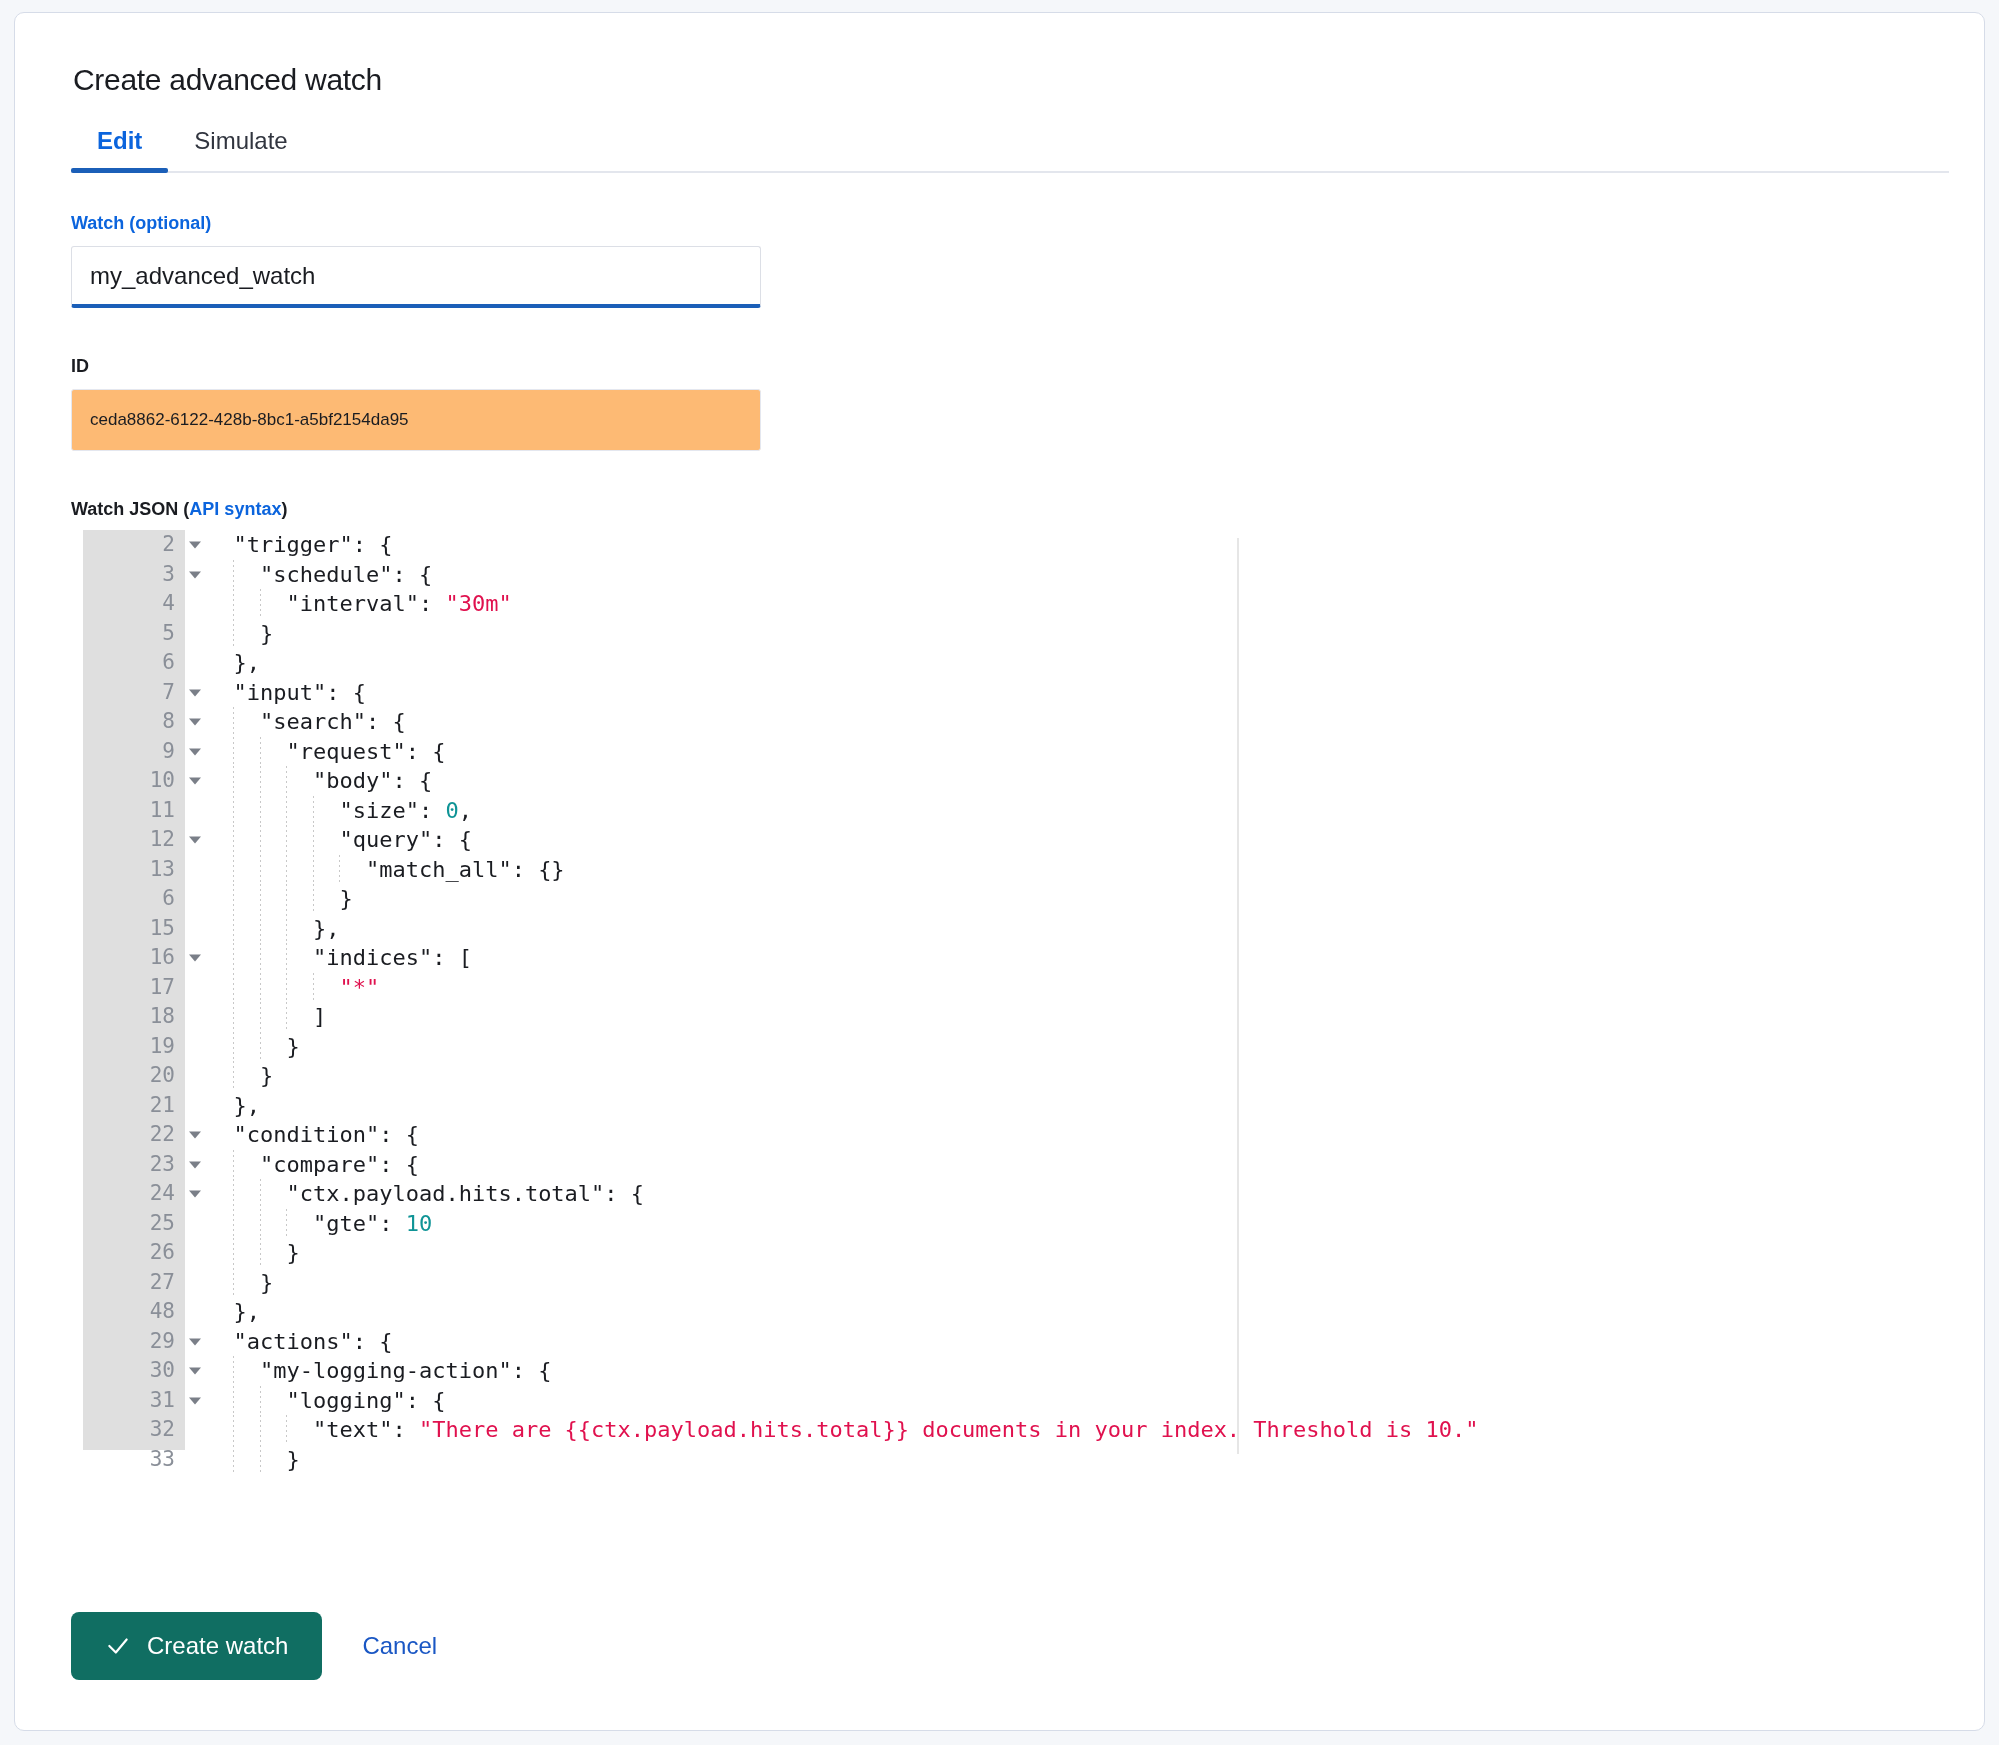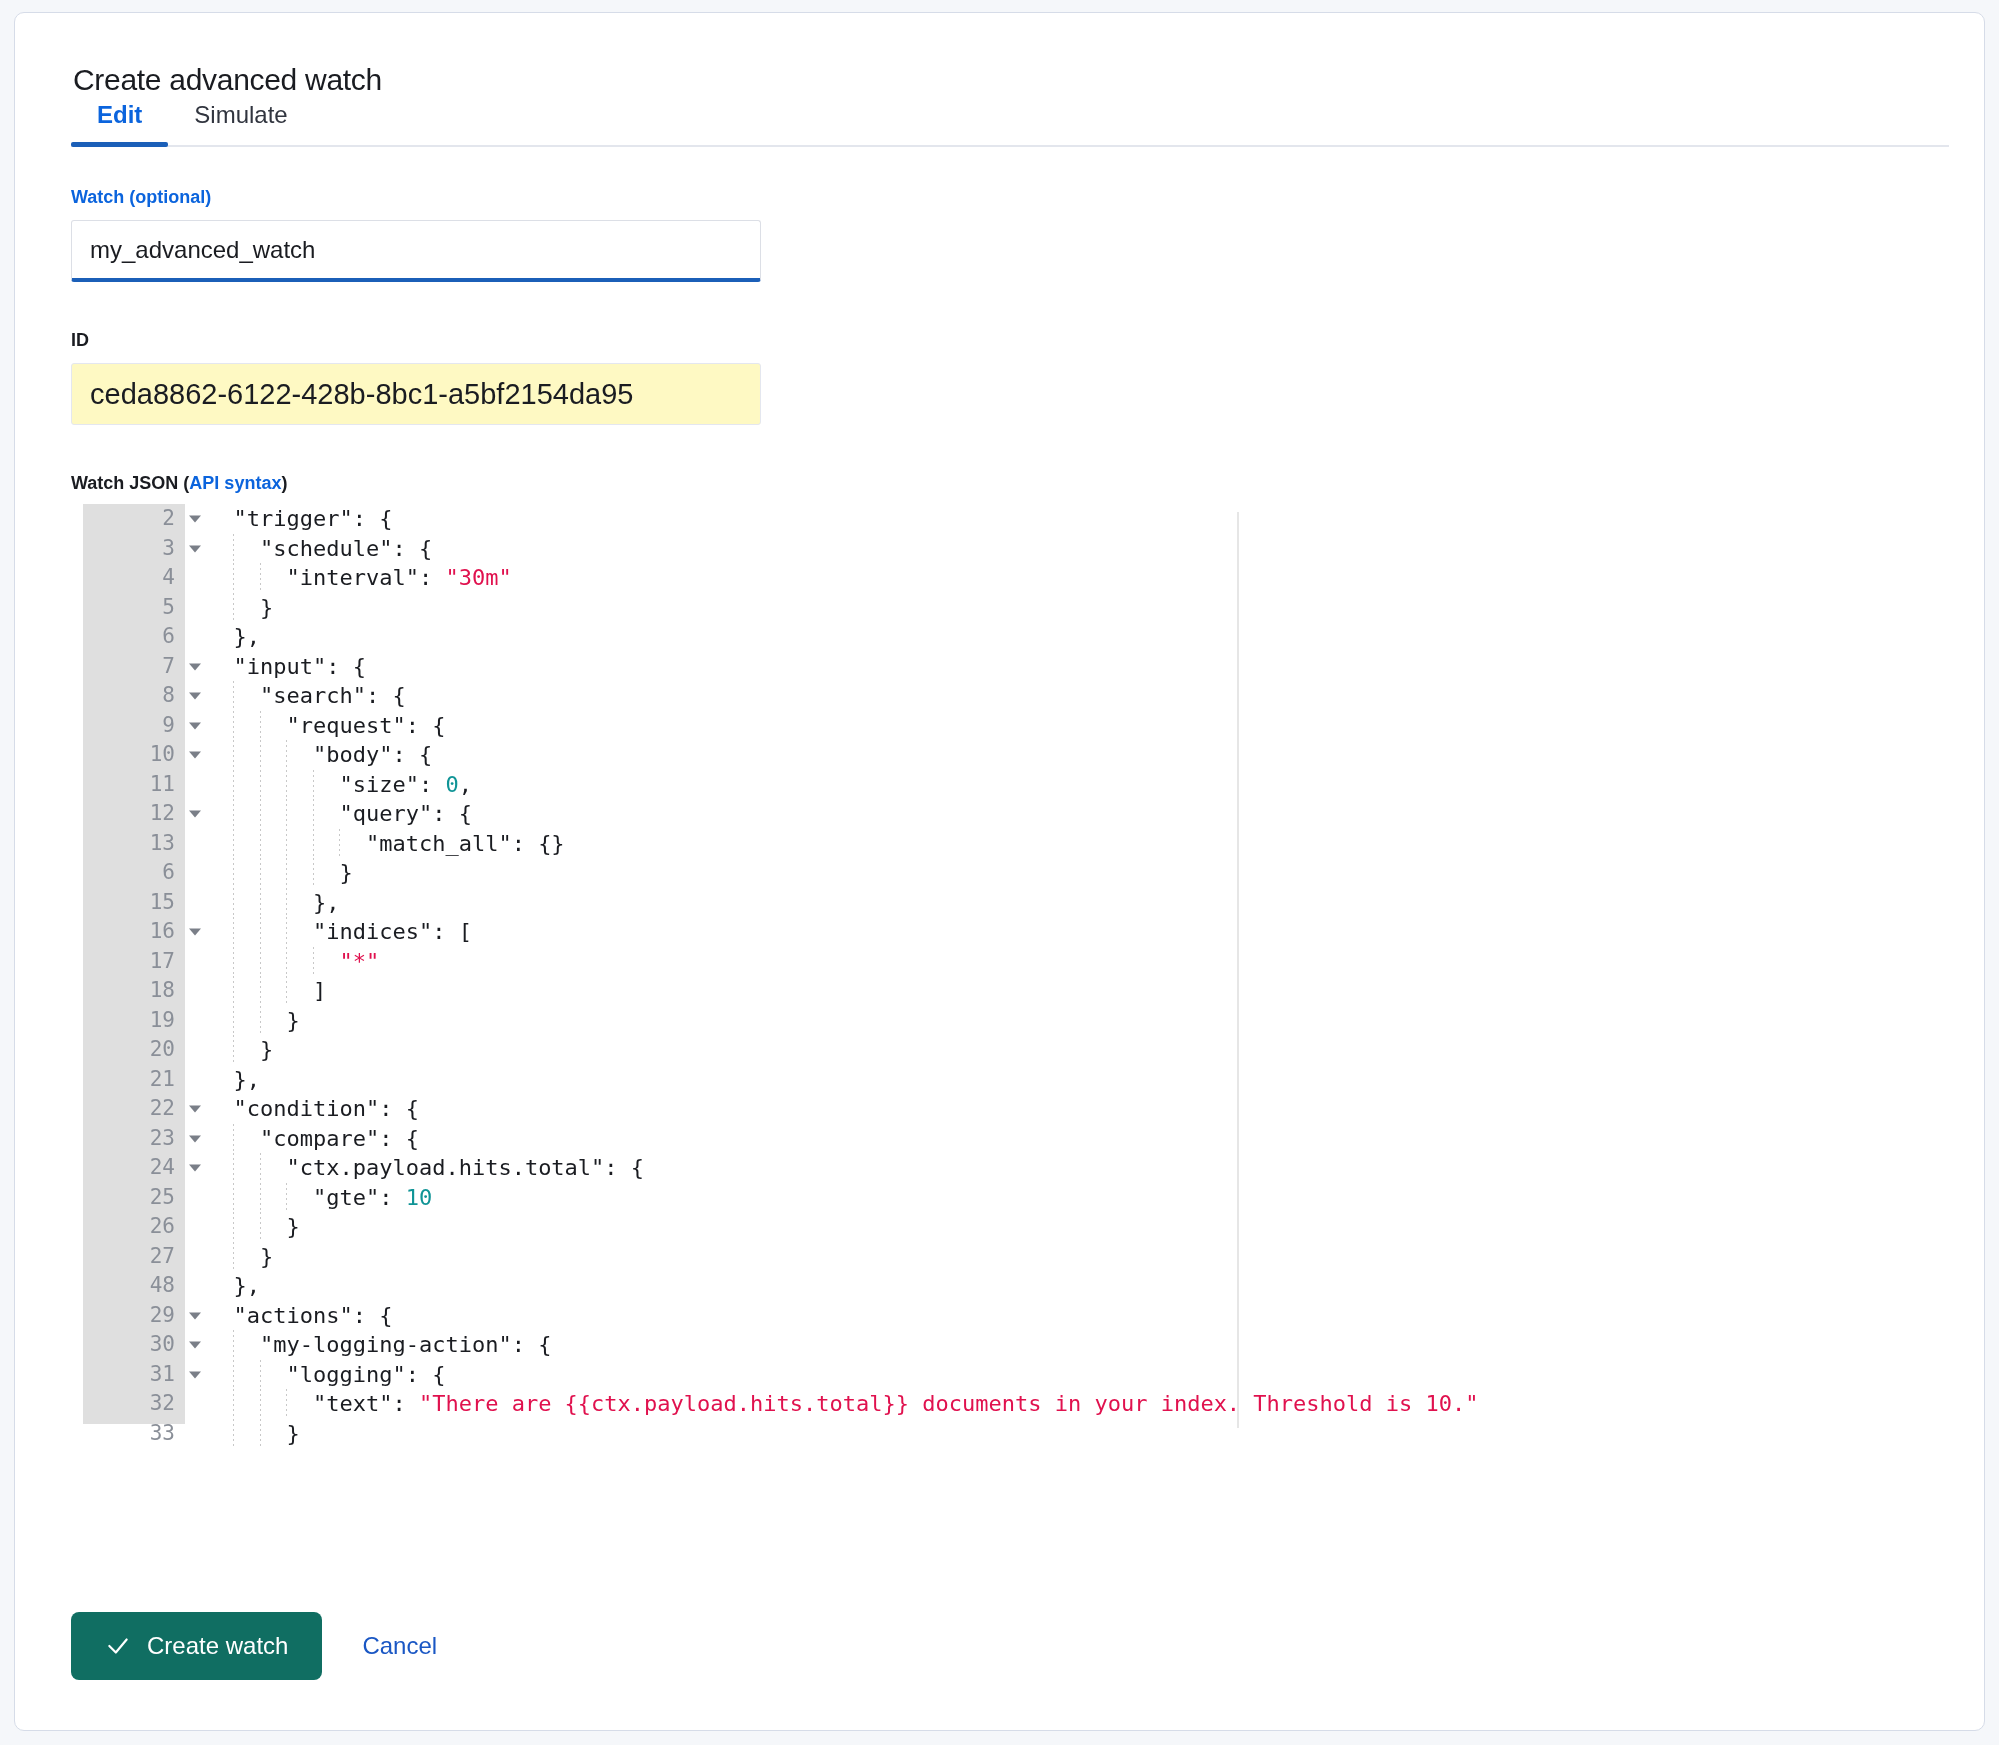--- a/index.html
+++ b/index.html
@@ -29,20 +29,21 @@
     font-size: 30px;
     font-weight: 400;
     color: #1A1C21;
     letter-spacing: -0.3px;
     margin: 0 0 0 2px;
     line-height: 1.12;
   }
 
   
   .tabs {
+    margin-top: 26px;
     position: relative;
     width: 1878px;
   }
   .tablist { display: flex; align-items: flex-end; gap: 0; }
   .tab {
     font-size: 24px;
     padding: 4px 26px 18px 26px;
     cursor: pointer;
     position: relative;
     background: none;
@@ -86,26 +87,26 @@
     background: #FFFFFF;
     border: 1px solid #DCDFE6;
     border-bottom: 4px solid #1B5FB8;
     border-radius: 3px;
     outline: none;
     caret-color: #1A1C21;
   }
   .id-field {
     width: 690px;
     height: 62px;
-    font-size: 29px;
+    font-size: 17px;
     color: #1A1C21;
     padding: 0 18px;
     display: flex;
     align-items: center;
-    background: #fef9c3;
+    background: #fdba74;
     border: 1px solid #E4E7EF;
     border-radius: 3px;
   }
   .spacer-lg { height: 48px; }
 
   
   .editor-label {
     font-size: 18px;
     font-weight: 700;
     color: #1A1C21;

